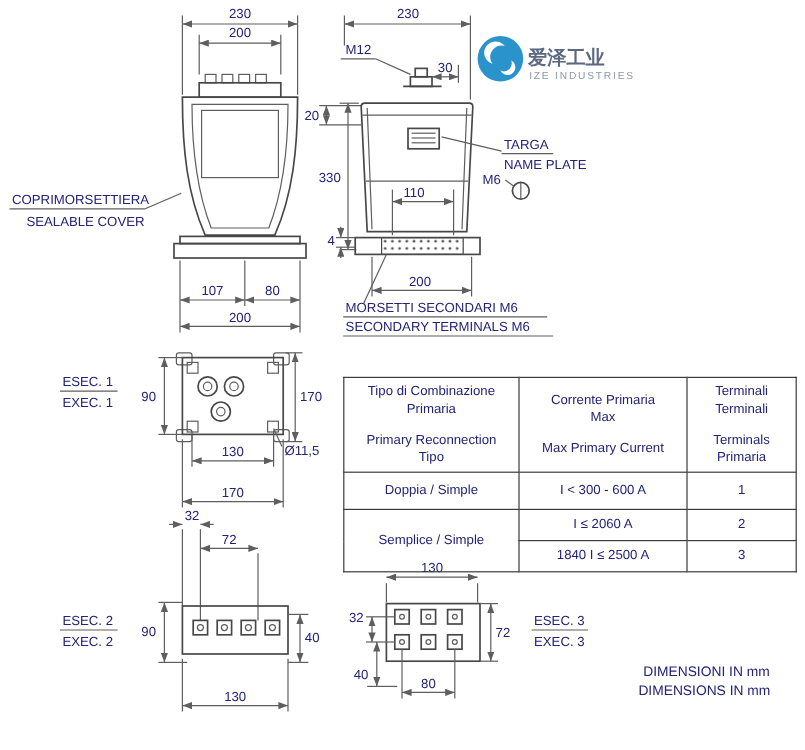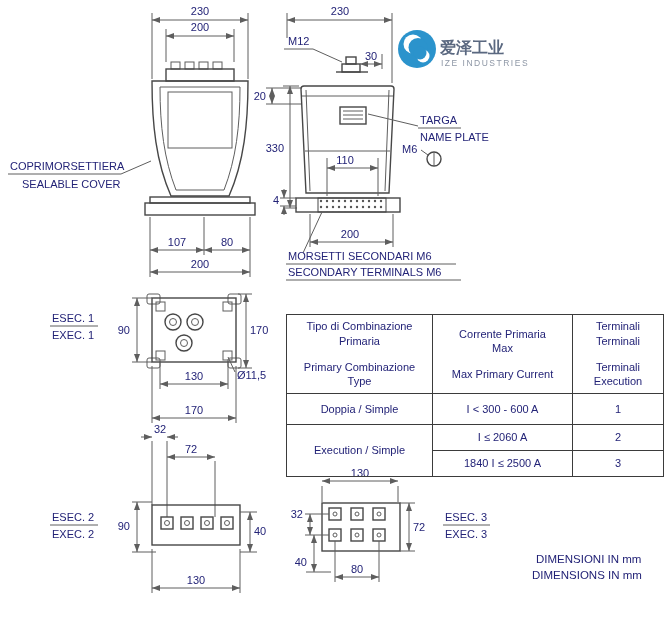--- a/index.html
+++ b/index.html
@@ -333,40 +333,40 @@
   <table>
     <colgroup>
       <col style="width:146px">
           <col style="width:140px">
           <col style="width:91px">
     </colgroup>
     <thead>
       <tr>
         <th>
           <div class="hd-it">Tipo di Combinazione Primaria</div>
-          <div class="hd-en">Primary Combinazione Type</div>
+          <div class="hd-en">Primary Reconnection Tipo</div>
         </th>
         <th>
           <div class="hd-it">Corrente Primaria Max</div>
           <div class="hd-en">Max Primary Current</div>
         </th>
         <th>
           <div class="hd-it">Terminali Terminali</div>
-          <div class="hd-en">Terminali Execution</div>
+          <div class="hd-en">Terminals Primaria</div>
         </th>
       </tr>
     </thead>
     <tbody>
       <tr class="r1">
         <td>Doppia / Simple</td>
         <td>I &lt; 300 - 600 A</td>
         <td>1</td>
       </tr>
       <tr class="r2">
-        <td rowspan="2">Execution / Simple</td>
+        <td rowspan="2">Semplice / Simple</td>
         <td>I ≤ 2060 A</td>
         <td>2</td>
       </tr>
       <tr class="r3">
         <td>1840 I ≤ 2500 A</td>
         <td>3</td>
       </tr>
     </tbody>
   </table>
 </div>

